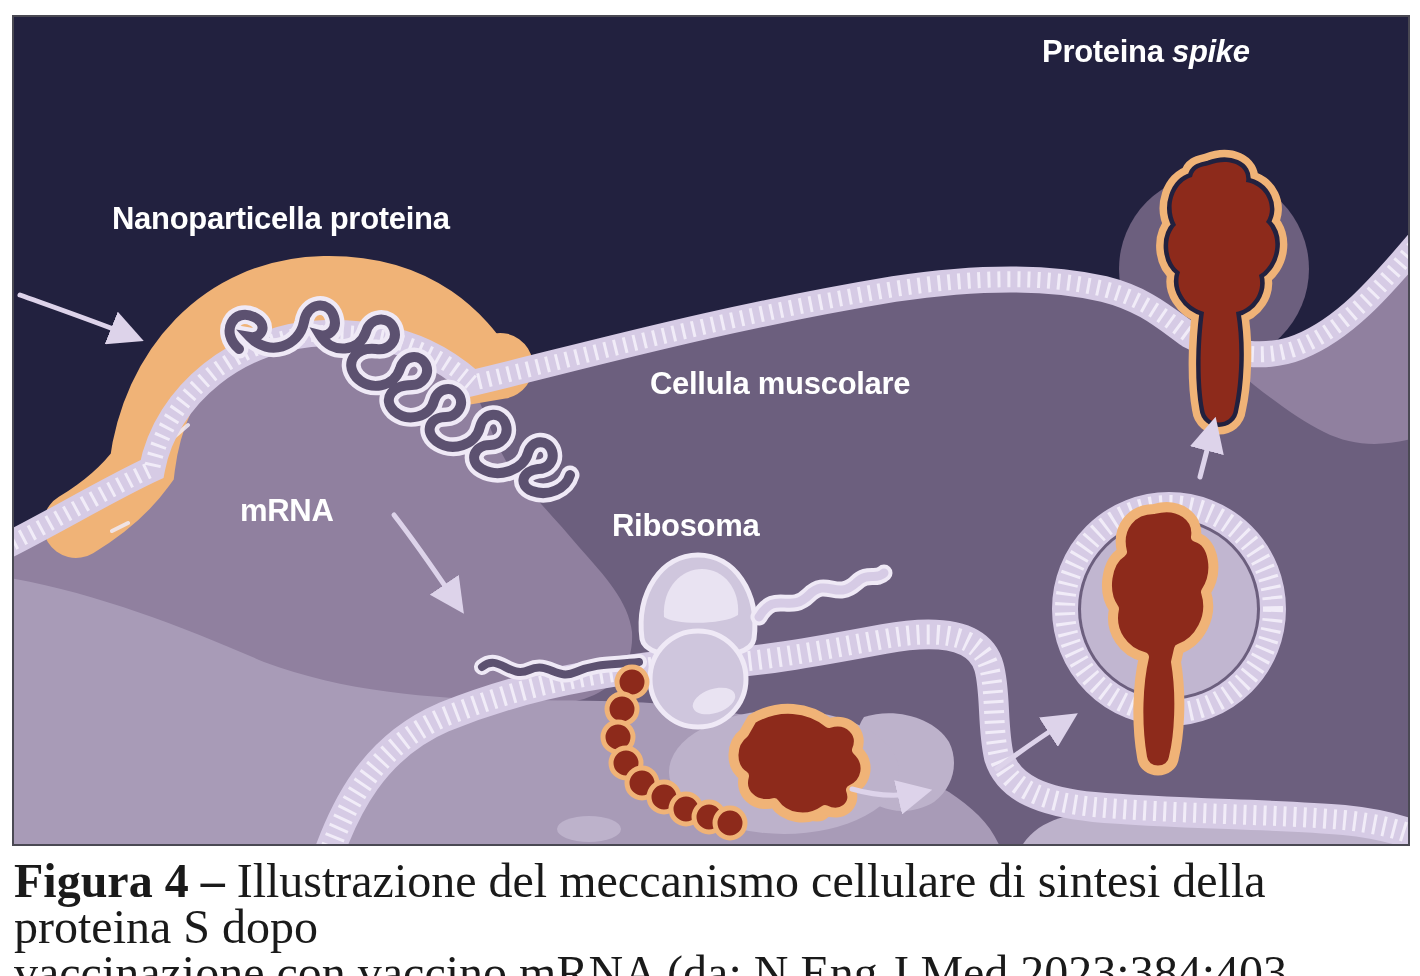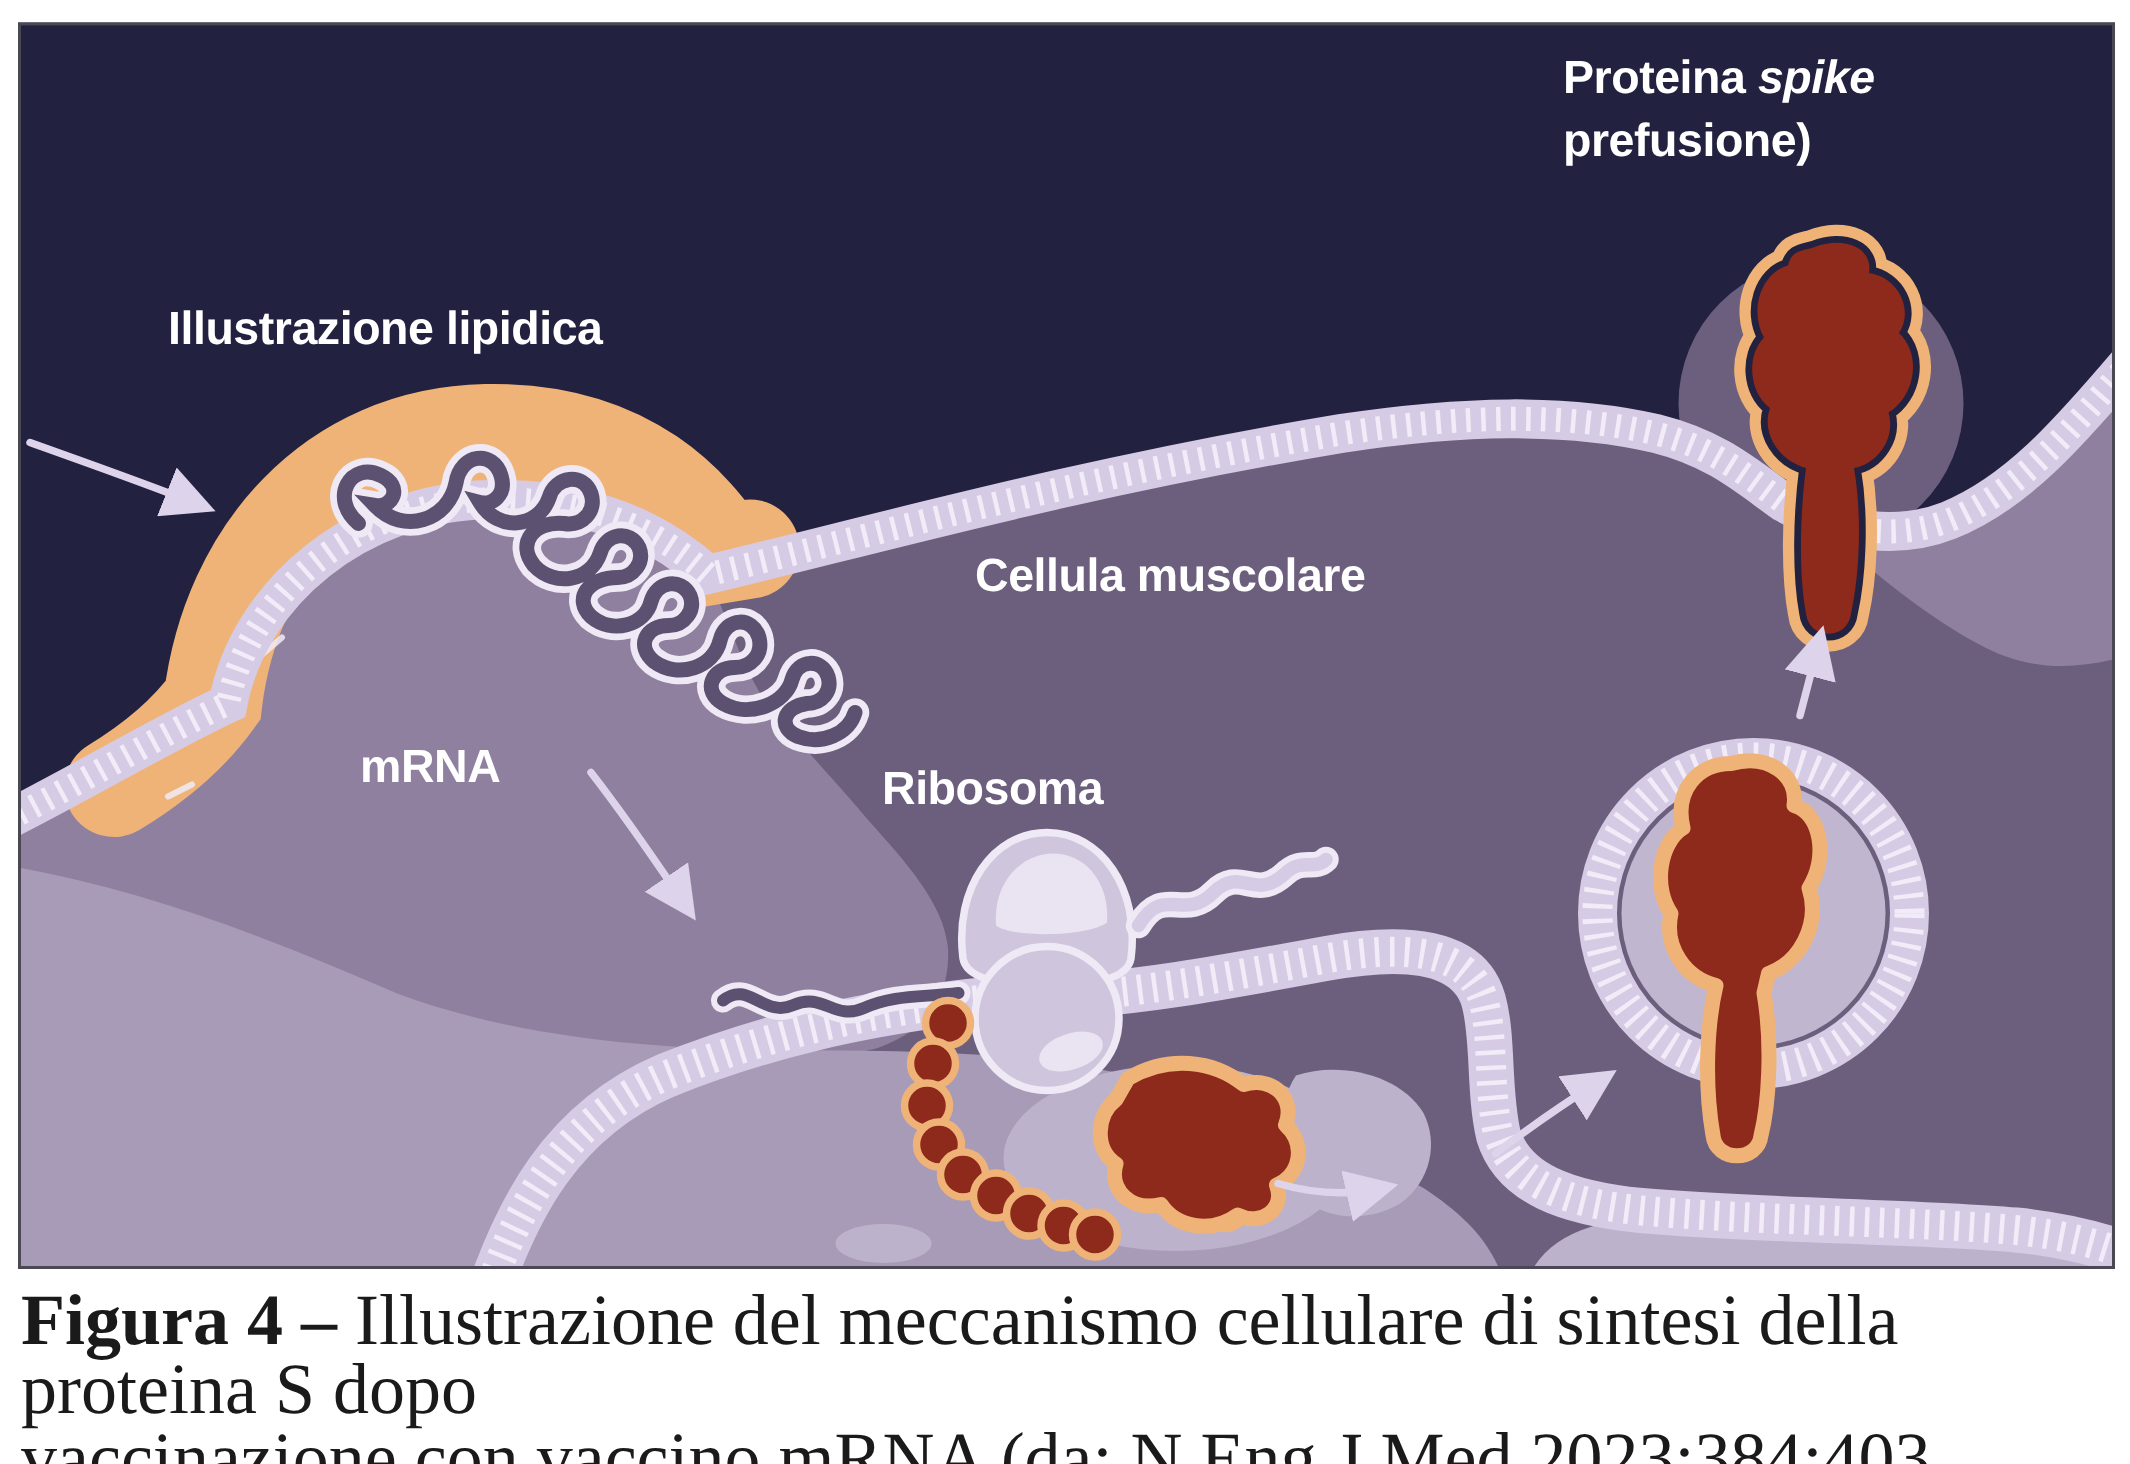--- a/index.html
+++ b/index.html
@@ -293,24 +293,23 @@
       <path class="arrow" stroke-width="5" marker-end="url(#ah)" d="M 6 278 C 45 292, 85 306, 120 320"></path>
       <path class="arrow" stroke-width="5" marker-end="url(#ah)" d="M 380 498 C 405 530, 425 560, 444 588"></path>
       <path class="arrow" stroke-width="5" marker-end="url(#ah)" d="M 838 772 C 862 779, 886 780, 908 775"></path>
       <path class="arrow" stroke-width="5" marker-end="url(#ah)" d="M 983 752 C 1005 735, 1030 718, 1055 702"></path>
       <path class="arrow" stroke-width="5" marker-end="url(#ah)" d="M 1186 460 L 1199 410"></path>
     </g>
   </svg>
 
   <div class="label spike-label" style="left:1028px;top:14px;width:356px;">
     <div><span>Proteina </span><i>spike</i></div>
-    <div>prefusione)</div>
   </div>
-  <div class="label" style="left:98px;top:184px;">Illustrazione lipidica</div>
+  <div class="label" style="left:98px;top:184px;">Nanoparticella proteina</div>
   <div class="label" style="left:636px;top:349px;">Cellula muscolare</div>
   <div class="label" style="left:226px;top:476px;">mRNA</div>
-  <div class="label" style="left:574px;top:491px;">Ribosoma</div>
+  <div class="label" style="left:598px;top:491px;">Ribosoma</div>
 </div>
 
 <div class="caption">
   <span class="caption-bold">Figura 4 –</span><span> Illustrazione del meccanismo cellulare di sintesi della proteina S dopo</span><br>
   <span>vaccinazione con vaccino mRNA (da: N Eng J Med 2023;384:403, mod.).</span>
 </div>
 
 </body></html>

